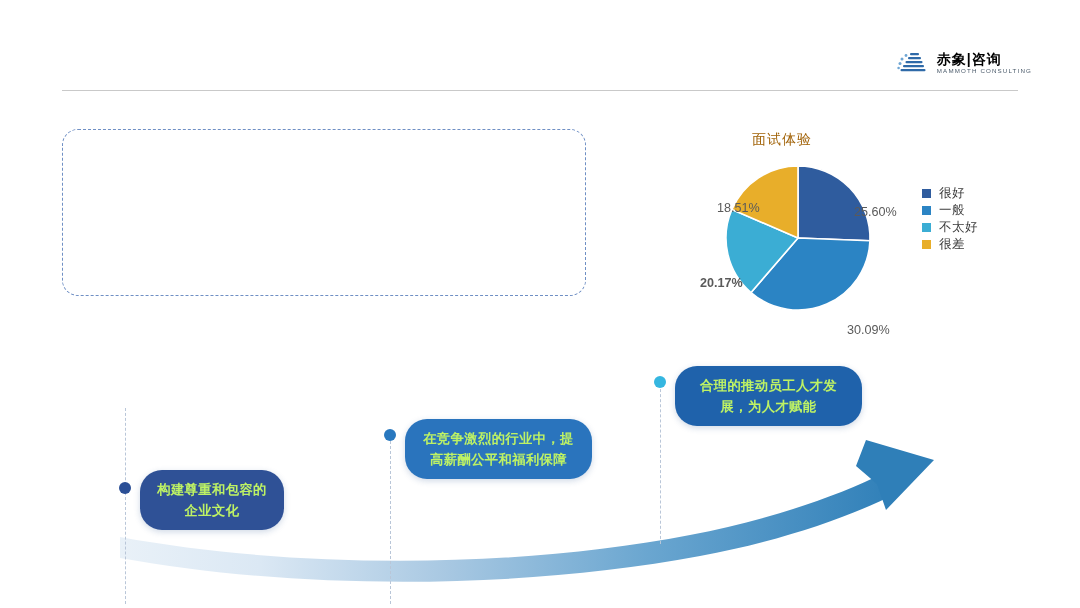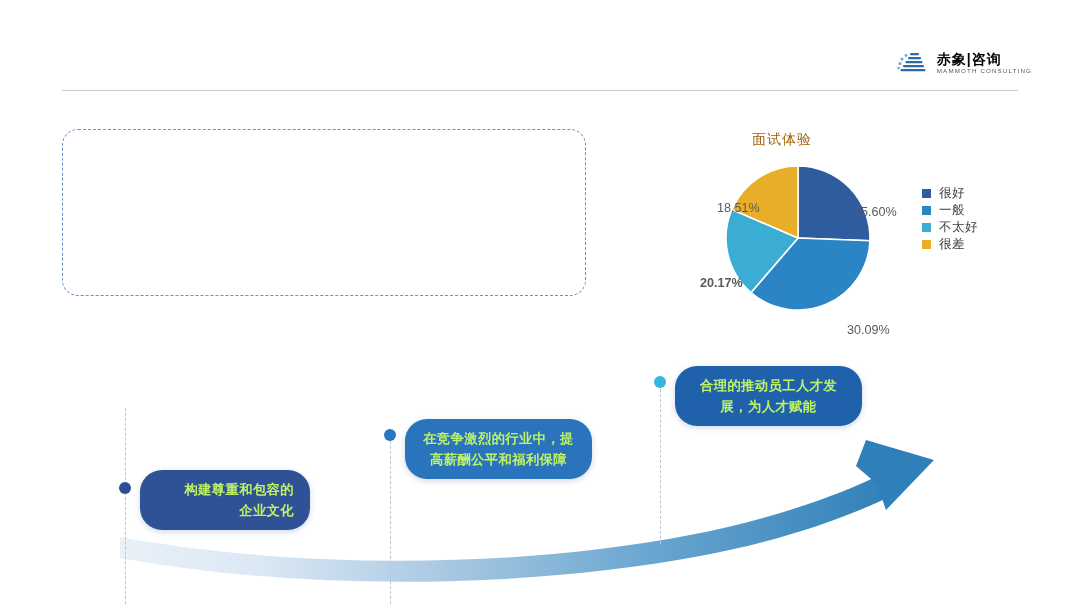--- a/index.html
+++ b/index.html
@@ -282,21 +282,21 @@
              C 300 240, 520 238, 690 205
              C 770 190, 840 165, 884 143
              L 897 163
              C 852 186, 782 211, 700 226
              C 525 259, 300 261, 120 228 Z" fill="url(#arrowGrad)"></path>
     <path d="M866 110 L 934 130 L 886 180 L 877 154 L 856 136 Z" fill="#2f7fb8"></path>
   </svg>
 
   <div class="stem" id="stem-1" style="left:125px; top:78px; height:196px;"></div>
   <div class="node-dot" id="dot-1" style="left: 119px; top: 152px; background: rgb(43, 79, 150);"></div>
-  <div class="pill" id="pill-1" style="left: 140px; top: 140px; width: 170px; background: rgb(47, 81, 150); text-align: right;">
+  <div class="pill" id="pill-1" style="left: 140px; top: 140px; width: 144px; background: rgb(47, 81, 150);">
     <span>构建尊重和包容的</span><br>
     <span>企业文化</span>
   </div>
 
   <div class="stem" id="stem-2" style="left:390px; top:106px; height:168px;"></div>
   <div class="node-dot" id="dot-2" style="left: 384px; top: 99px; background: rgb(40, 120, 191);"></div>
   <div class="pill" id="pill-2" style="left: 405px; top: 89px; width: 187px; background: rgb(42, 116, 189);">
     <span>在竞争激烈的行业中，提</span><br>
     <span>高薪酬公平和福利保障</span>
   </div>

